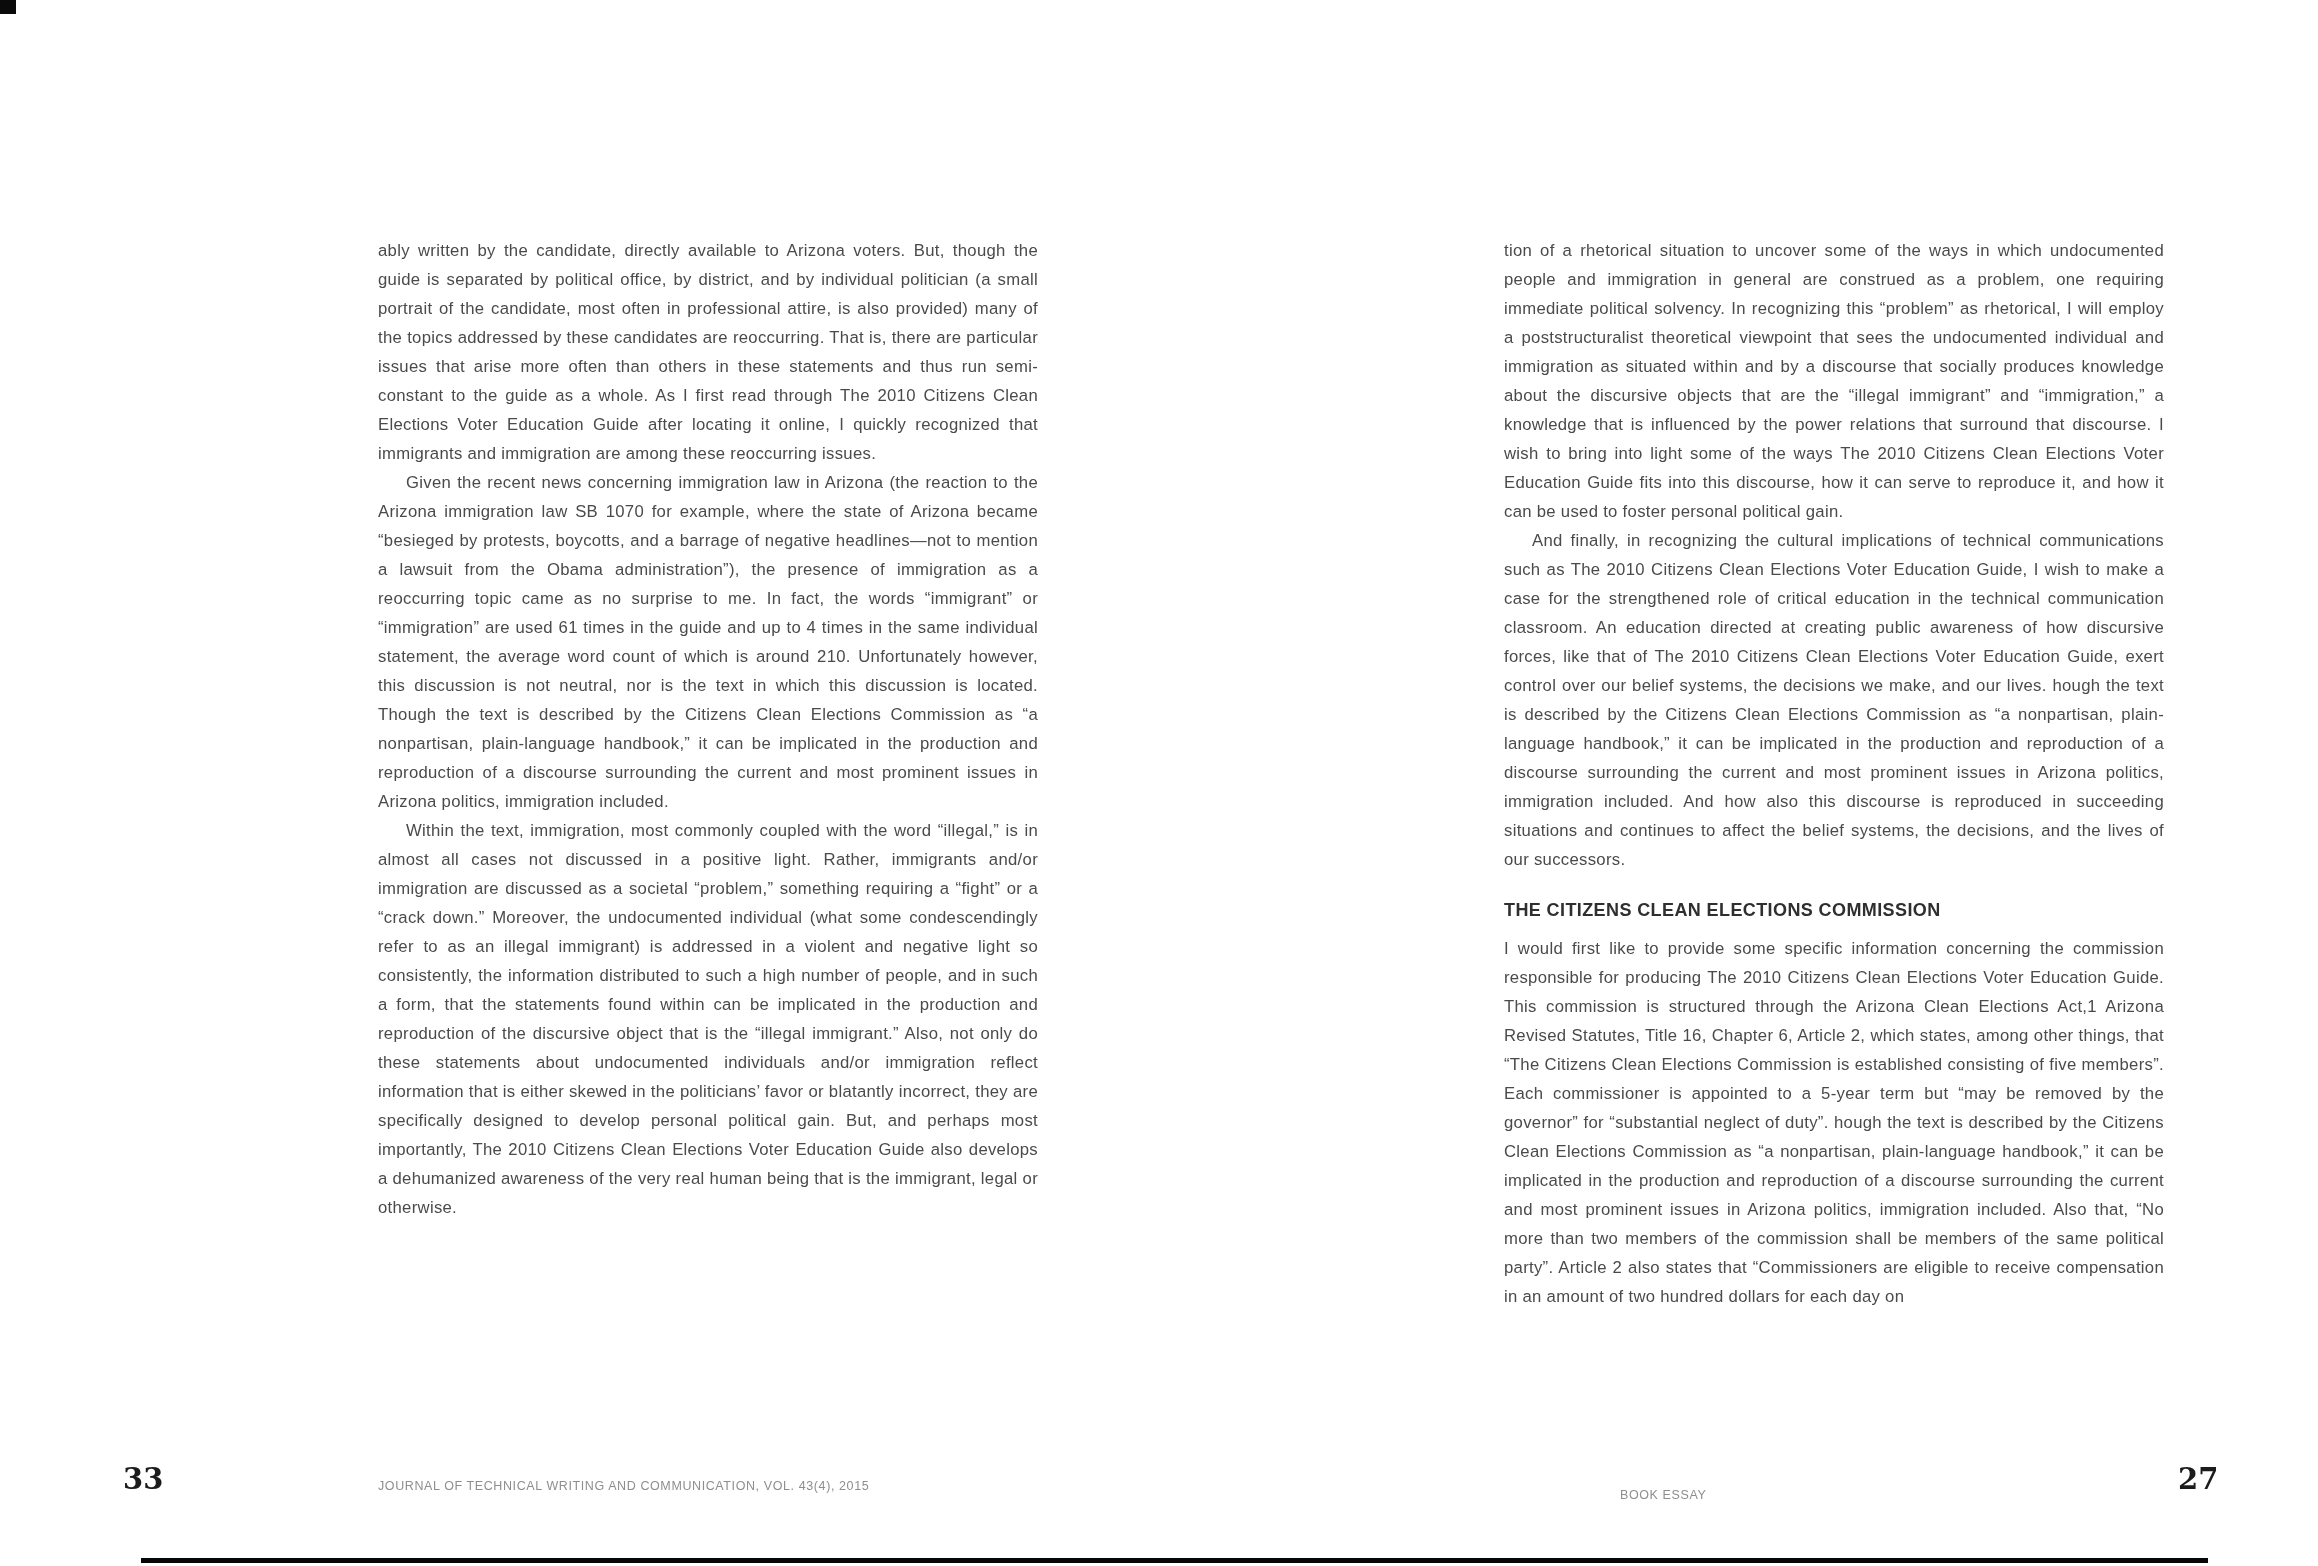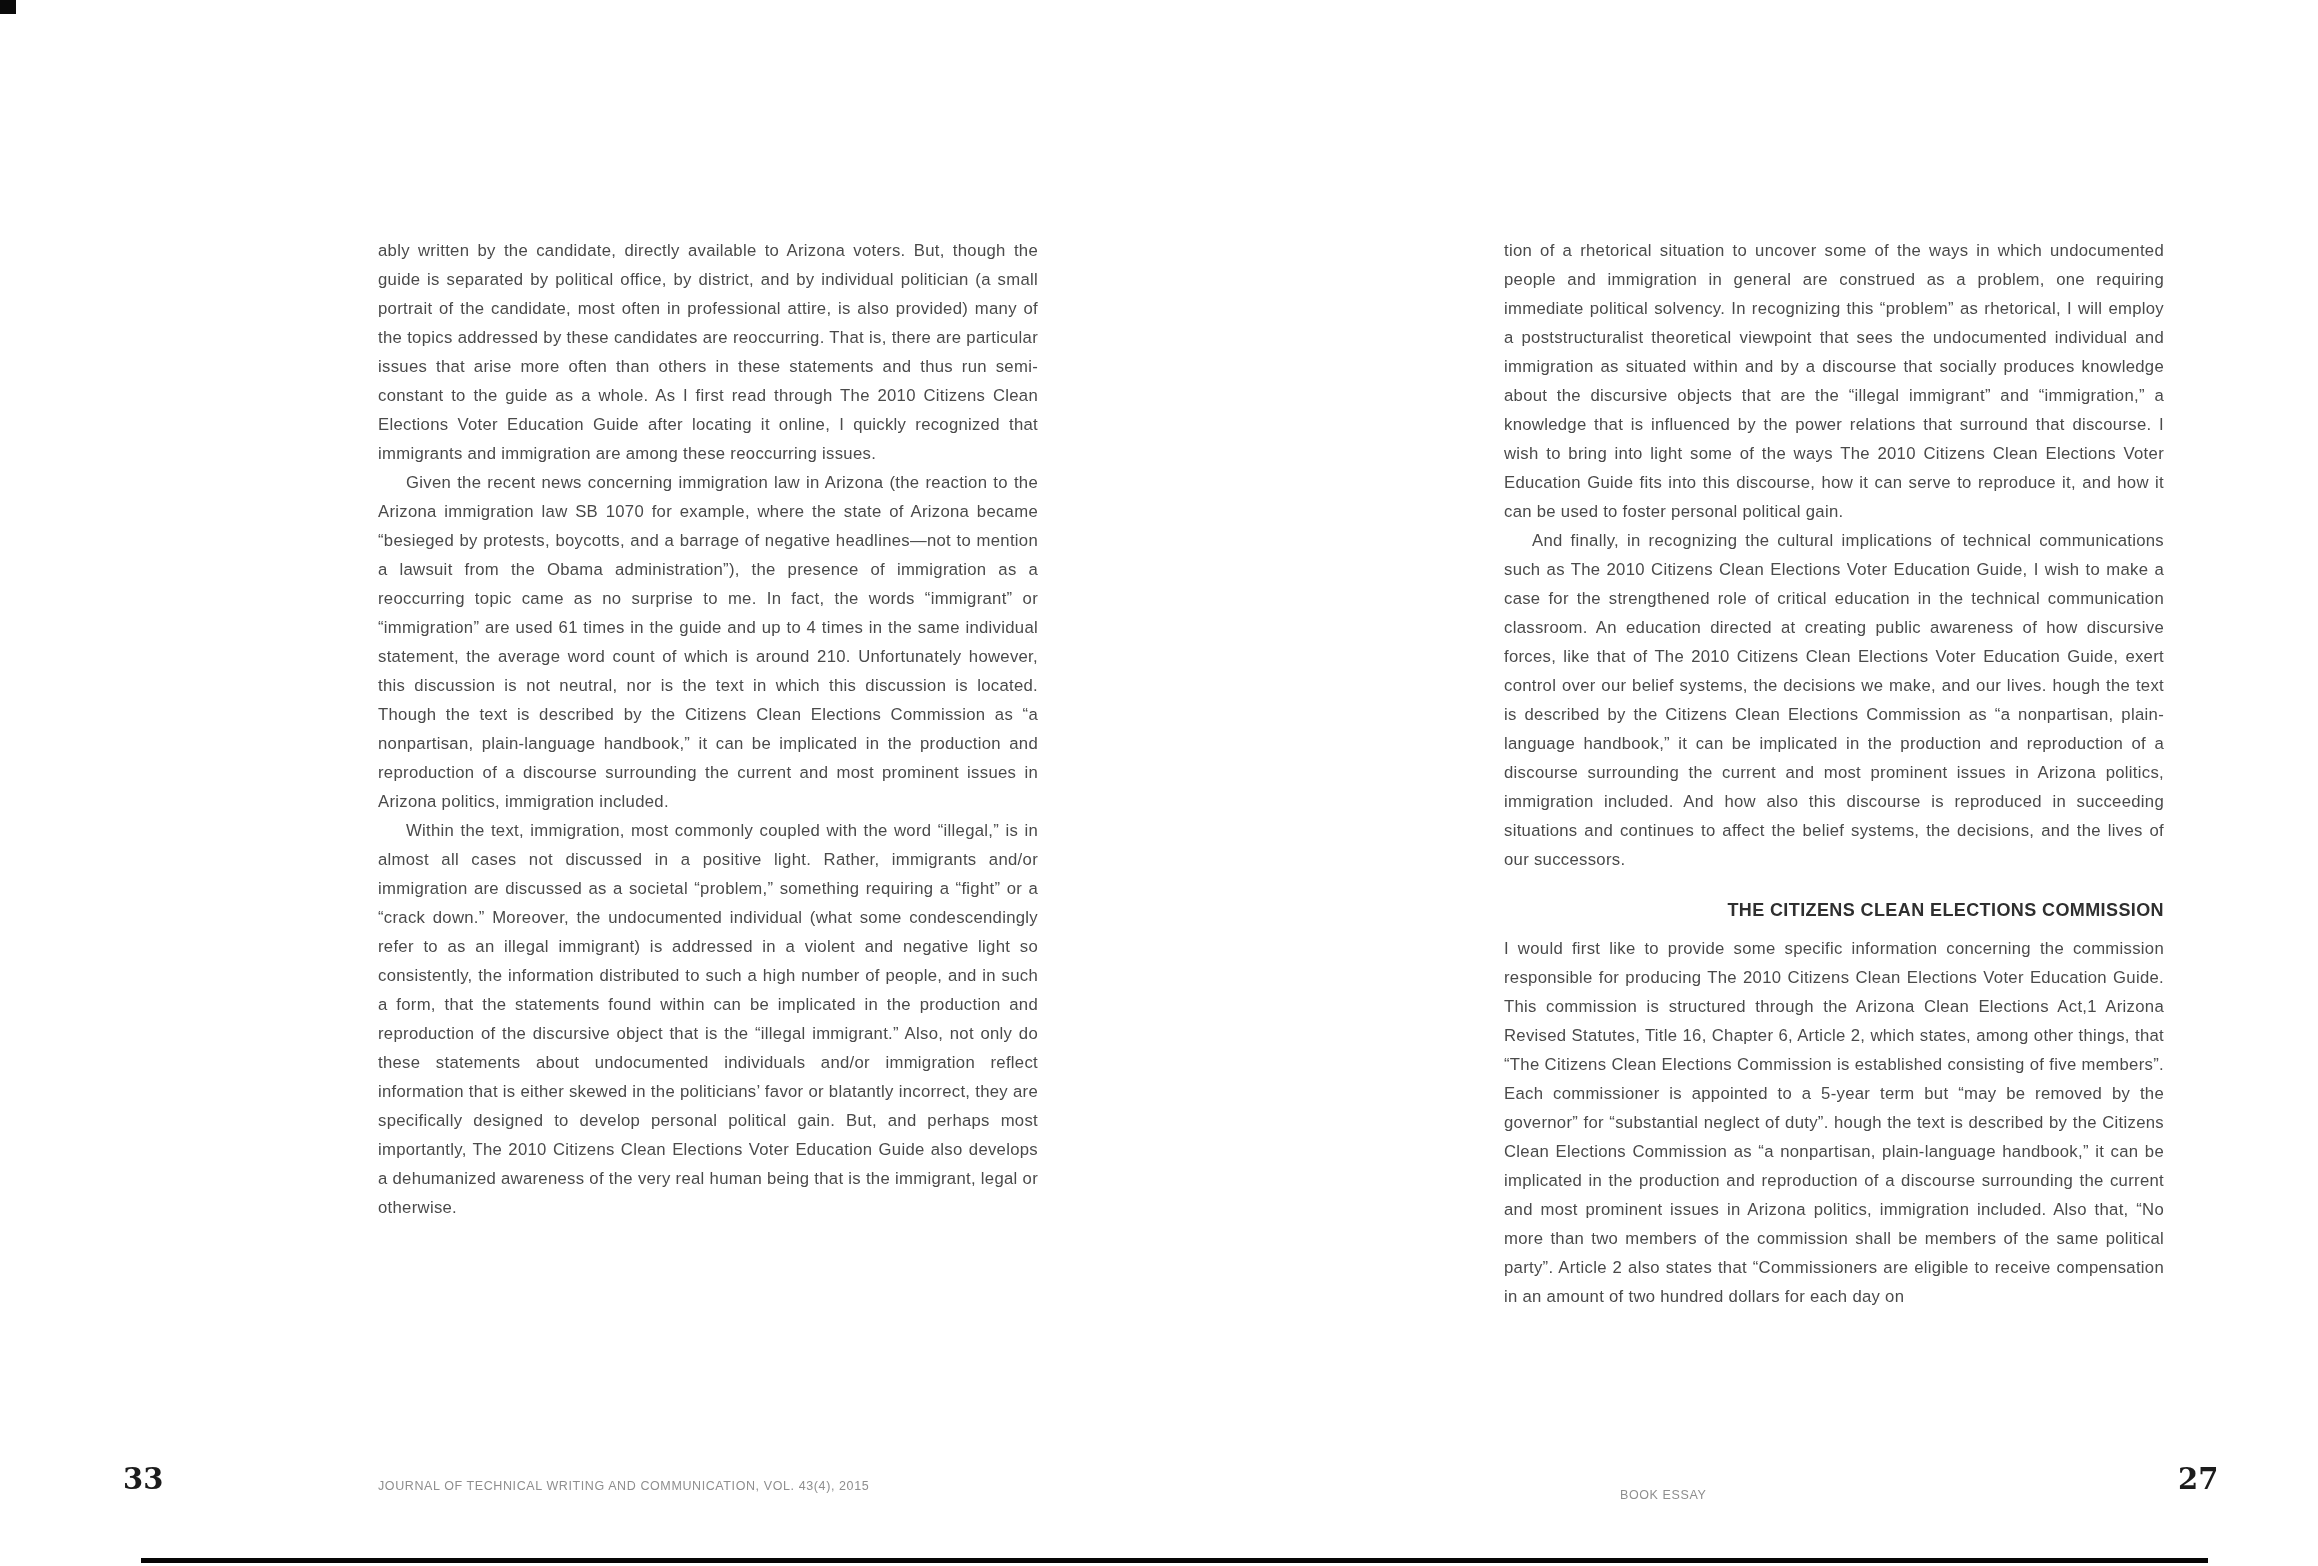--- a/index.html
+++ b/index.html
@@ -54,21 +54,21 @@
   p.indent {
     text-indent: 28px;
   }
   h2.section-heading {
     margin: 22px 0 9.3px 0;
     font-size: 18px;
     line-height: 29px;
     font-weight: 700;
     letter-spacing: 0.4px;
     color: #2f2f2f;
-    text-align: right;
+    text-align: left;
   }
   
   .page-number {
     position: absolute;
     top: 1462px;
     font-family: "DejaVu Serif", serif;
     font-weight: 700;
     font-size: 29px;
     color: #1c1c1c;
   }

